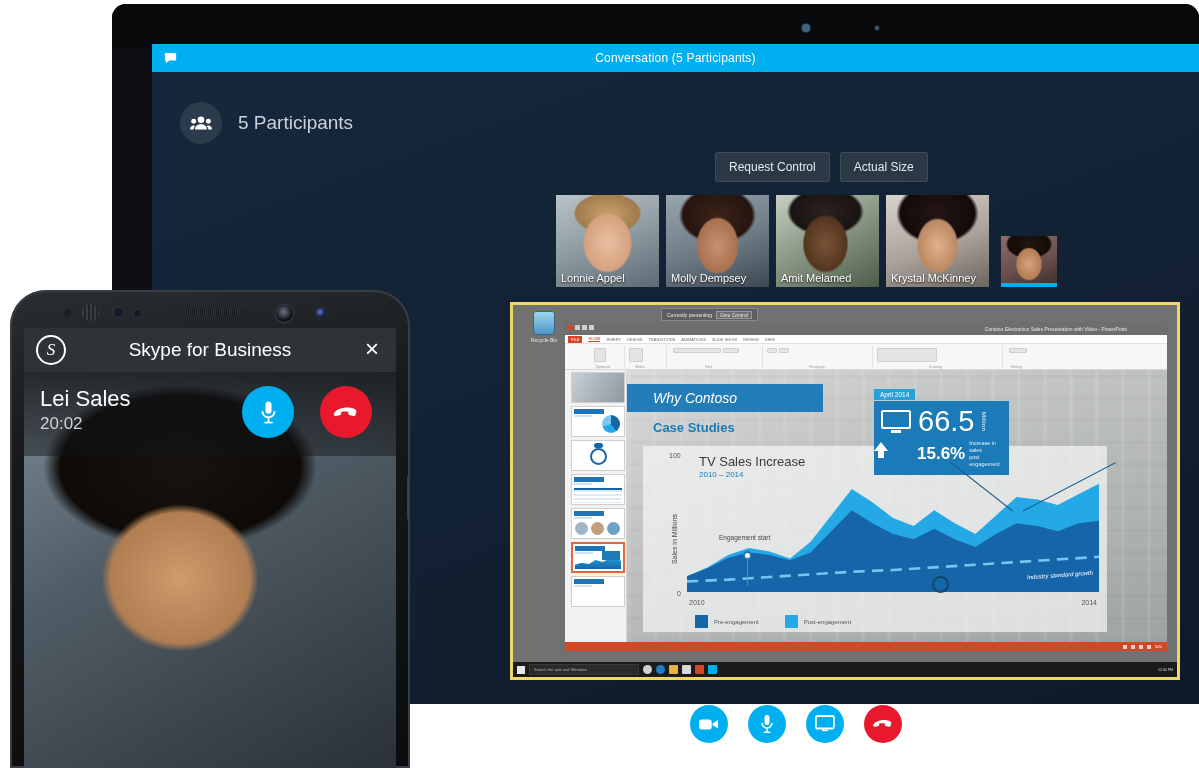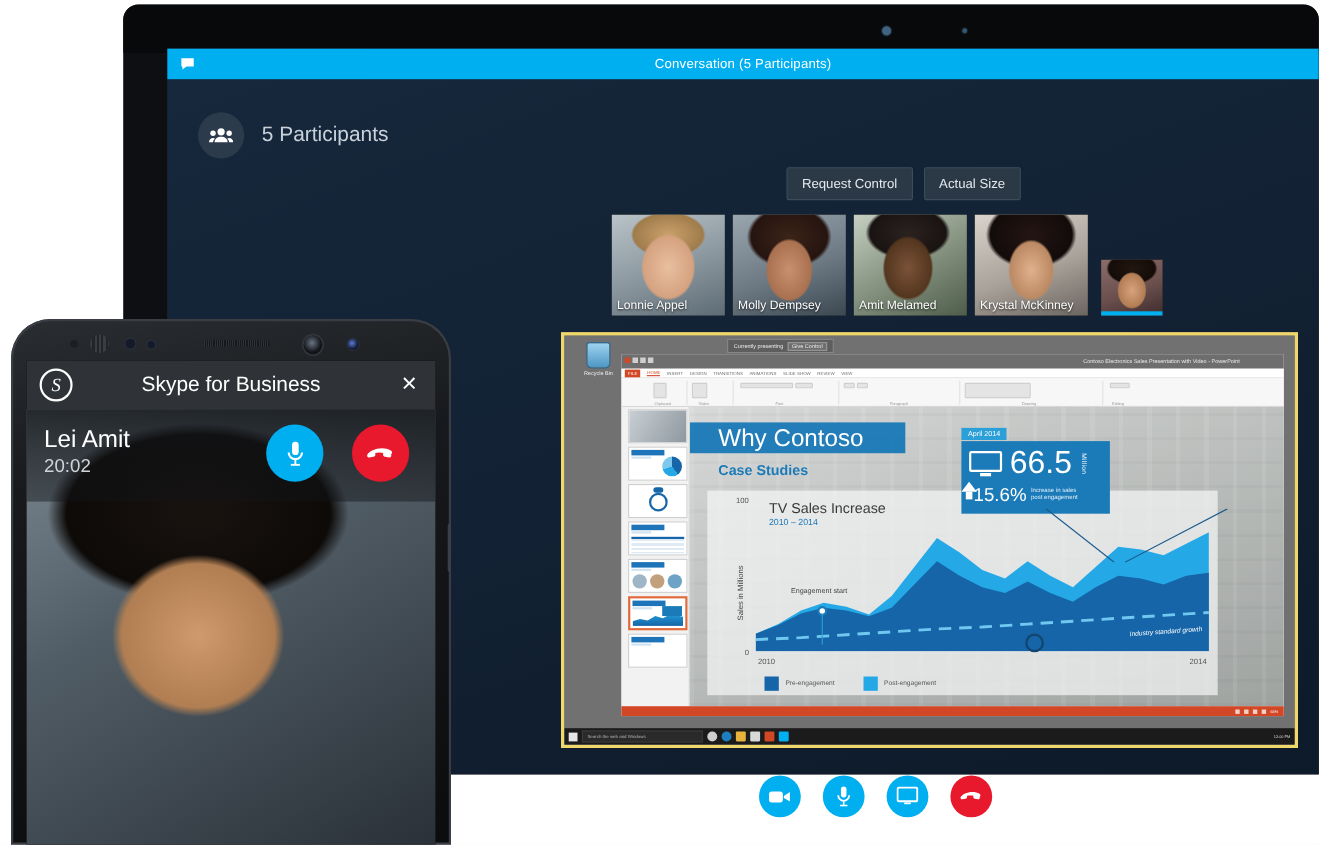--- a/index.html
+++ b/index.html
@@ -162,21 +162,21 @@
     position:absolute; inset:0; opacity:.5;
     background:
       linear-gradient(to bottom, rgba(255,255,255,.25), rgba(90,95,95,.25)),
       repeating-linear-gradient(90deg, rgba(255,255,255,.22) 0 4px, transparent 4px 26px),
       repeating-linear-gradient(0deg, rgba(0,0,0,.07) 0 3px, transparent 3px 22px);
   }
   .slide-title-bar {
     position:absolute; left:0; top:14px; width:196px; height:28px;
     background:rgba(20,118,182,.93); display:flex; align-items:center; padding-left:26px;
   }
-  .slide-title { color:#fff; font-size:22px; font-weight:300; }
+  .slide-title { color:#fff; font-size:14px; font-weight:300;font-style:italic; }
   .slide-sub {
     position:absolute; left:26px; top:50px; color:#1b7ab8; font-size:13px; font-weight:700;
   }
 
   .chart-card {
     position:absolute; left:16px; top:76px; right:60px; bottom:10px;
     background:rgba(244,245,245,.72);
   }
   .chart-head { position:absolute; left:56px; top:8px; }
   .chart-h1 { font-size:13px; color:#3a3a3a; font-weight:400; }
@@ -232,21 +232,21 @@
   }
   .callout-r2 { display:flex; align-items:center; gap:4px; margin-top:4px; }
   .up-arrow { width:0;height:0; position:relative; }
   .up-arrow::before{
     content:''; position:absolute; left:-7px; top:-12px;
     border-left:7px solid transparent; border-right:7px solid transparent; border-bottom:9px solid #fff;
   }
   .up-arrow::after{
     content:''; position:absolute; left:-3px; top:-3px; width:6px; height:7px; background:#fff;
   }
-  .pct { font-size:17px; color:#fff; font-weight:400; }
+  .pct { font-size:17px; color:#fff; font-weight:700;margin-left:32px; }
   .pct-sub { font-size:5.5px; color:#dff0fb; line-height:7px; }
   .callout-leader {
     position:absolute; left:0; top:0; width:100%; height:100%; pointer-events:none;
   }
 
   .ppt-status {
     position:absolute; left:0; right:0; bottom:0; height:9px; background:#d24726;
     display:flex; align-items:center; justify-content:flex-end; padding-right:5px; gap:4px;
   }
   .ppt-status i { display:block; width:4px; height:4px; background:rgba(255,255,255,.75); }
@@ -656,21 +656,21 @@
       <div class="ph-header">
         <div class="sfb-logo">S</div>
         <div class="ph-title">Skype for Business</div>
         <div class="ph-close">×</div>
       </div>
 
       <div class="ph-video"></div>
       <div class="ph-overlay"></div>
 
       <div class="ph-caller">
-        <div class="ph-name">Lei Amit</div>
+        <div class="ph-name">Lei Sales</div>
         <div class="ph-time">20:02</div>
       </div>
 
       <div class="ph-actions">
         <button class="pbtn">
           <svg width="17" height="25" viewBox="0 0 14 20">
             <rect x="4.5" y="1" width="5" height="10" rx="2.5" fill="#fff"></rect>
             <path d="M2 9a5 5 0 0 0 10 0" fill="none" stroke="#fff" stroke-width="1.6"></path>
             <rect x="6.3" y="14" width="1.4" height="4" fill="#fff"></rect>
             <rect x="3.6" y="17.6" width="6.8" height="1.4" fill="#fff"></rect>

